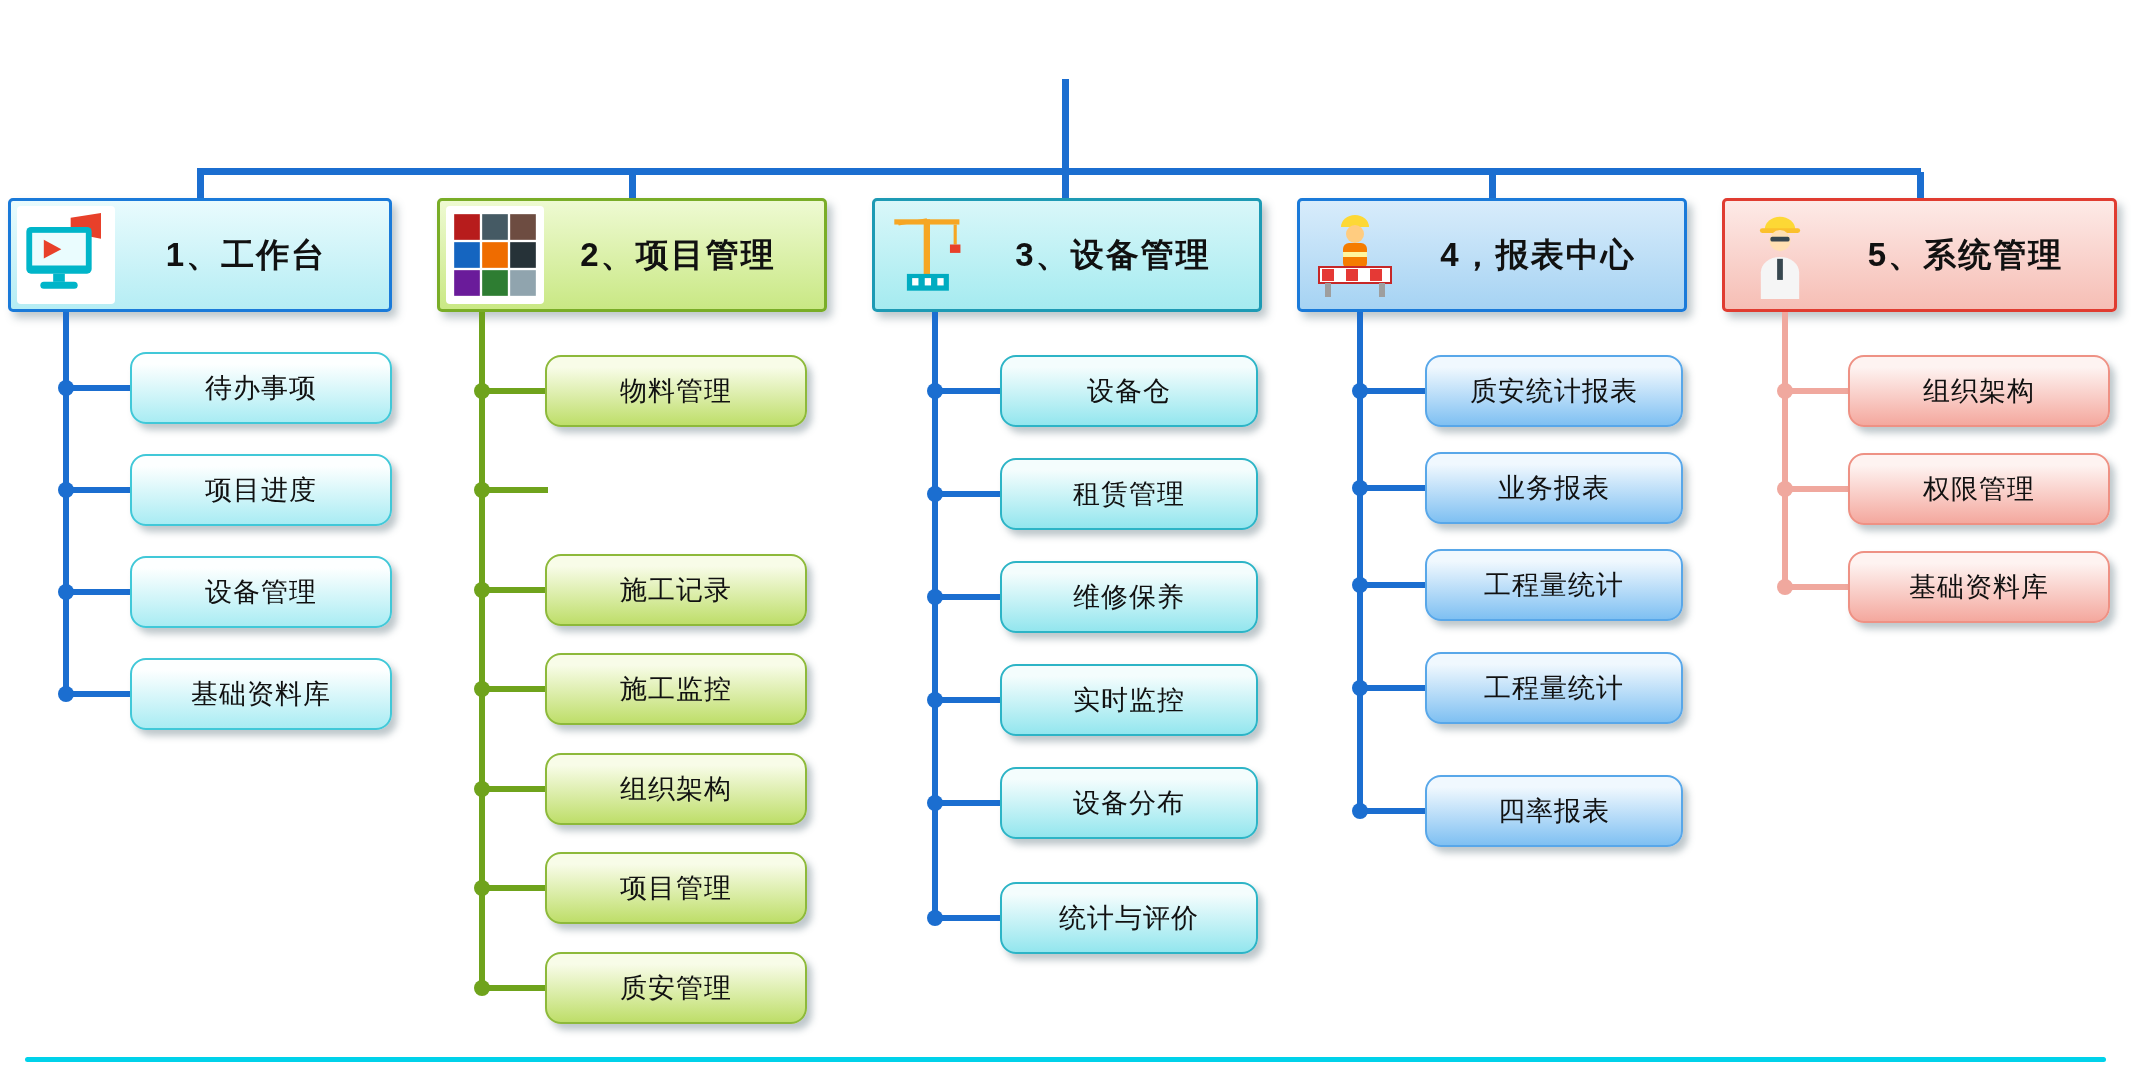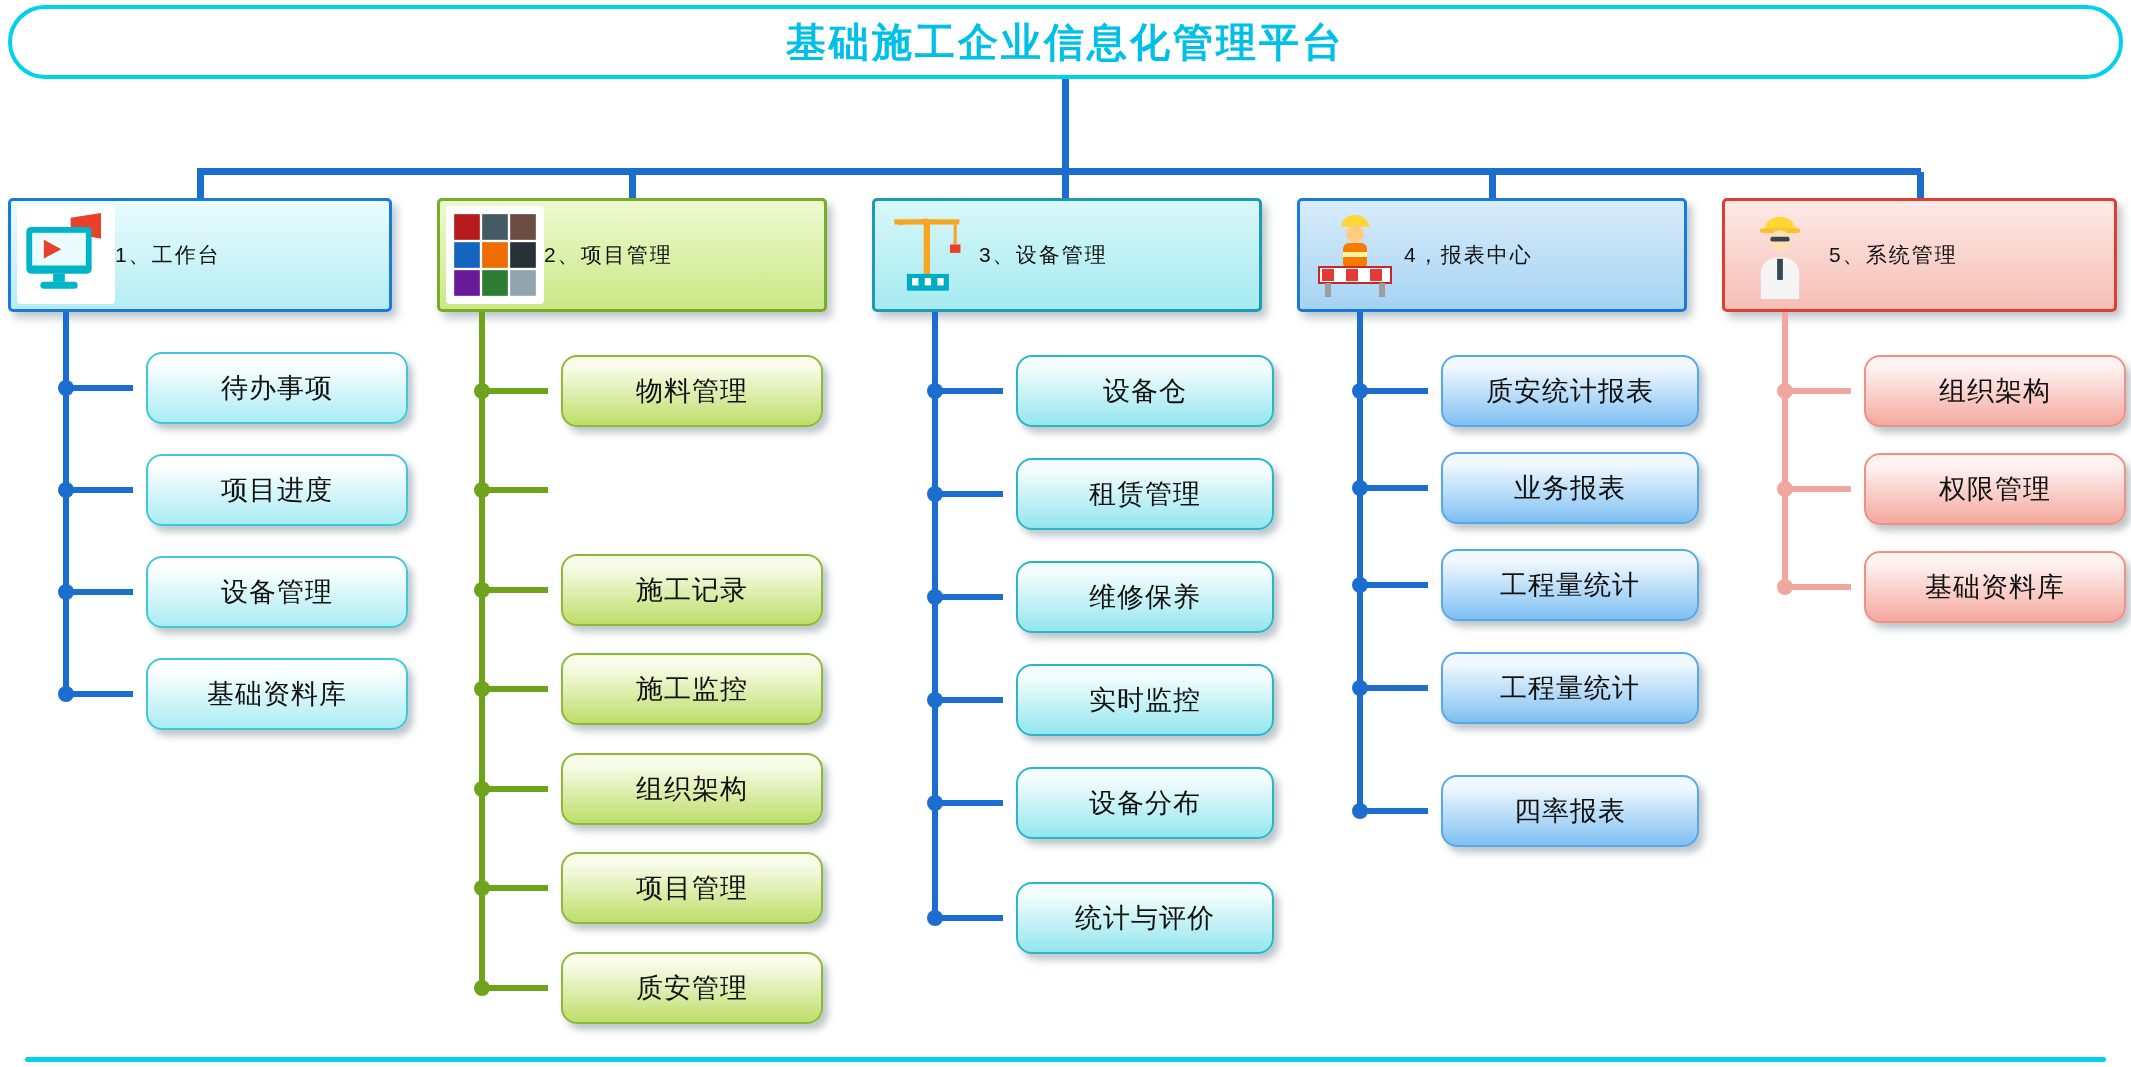--- a/index.html
+++ b/index.html
@@ -31,44 +31,41 @@
   .hdr{
     position:absolute;left:0;top:0;width:100%;height:114px;box-sizing:border-box;
     border:3px solid var(--hb);border-radius:5px;
     background:linear-gradient(to bottom,var(--hg1),var(--hg2));
     box-shadow:5px 6px 8px rgba(110,130,140,.45);
     display:flex;align-items:center;
   }
   .ic{width:98px;height:98px;margin-left:6px;display:flex;align-items:center;justify-content:center;flex:0 0 auto;}
   .ic.on-white{background:#fff;border-radius:4px;}
   .ic svg{width:84px;height:92px;}
-  .hlabel{flex:1;font-size:21px;font-weight:normal;color:#111;letter-spacing:2px;padding-right:12px;}
+  .hlabel{flex:1;text-align:center;font-size:33px;font-weight:bold;color:#111;letter-spacing:2px;padding-right:12px;}
 
   .vline{position:absolute;left:calc(var(--linex) - 3px);top:114px;width:6px;background:var(--line);}
 
   .row{position:absolute;left:0;width:100%;height:72px;}
   .row .stub{position:absolute;left:var(--linex);top:33px;height:6px;width:calc(var(--boxx) - var(--linex) + 3px);background:var(--line);}
   .row .dot{position:absolute;left:calc(var(--linex) - 8px);top:28px;width:16px;height:16px;border-radius:50%;background:var(--line);}
   .node{
     position:absolute;left:var(--boxx);top:0;width:var(--boxw);height:72px;box-sizing:border-box;
     border:2px solid var(--nb);border-radius:16px;
     background:linear-gradient(to bottom,var(--ng1) 15%,var(--ng2));
     box-shadow:5px 6px 7px rgba(110,130,140,.45);
     display:flex;align-items:center;justify-content:center;
-    font-size:27px;color:#111;letter-spacing:1px;margin-left:16px;
+    font-size:27px;color:#111;letter-spacing:1px;
   }
 </style>
 </head>
 <body>
 
 <div class="stage">
 
-  <div class="title-bar">
-    <span>基础施工企业信息化管理平台</span>
-  </div>
 
   <div class="stem"></div>
   <div class="hline"></div>
   <div class="drop" style="left:197px"></div>
   <div class="drop" style="left:629px"></div>
   <div class="drop" style="left:1062px"></div>
   <div class="drop" style="left:1489px"></div>
   <div class="drop" style="left:1917px"></div>
   <div class="bottom-line"></div>
 

